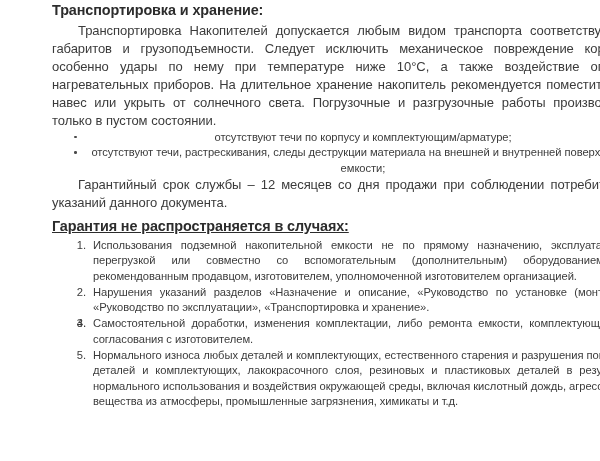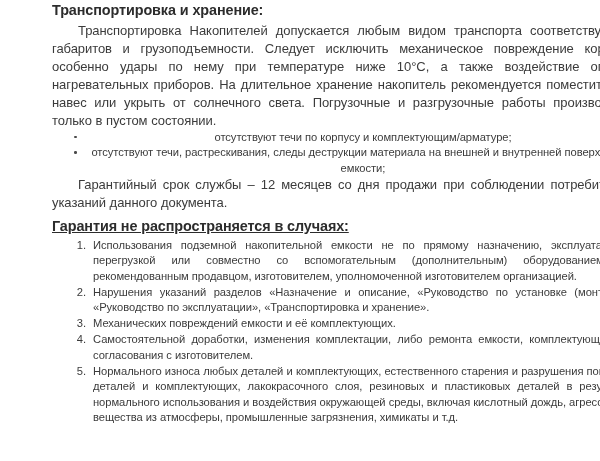--- a/index.html
+++ b/index.html
@@ -177,21 +177,20 @@
       <li>
         <span class="num">1.</span>
         <span>Использования подземной накопительной емкости не по прямому назначению, эксплуатации с перегрузкой или совместно со вспомогательным (дополнительным) оборудованием, не рекомендованным продавцом, изготовителем, уполномоченной изготовителем организацией.</span>
       </li>
       <li>
         <span class="num">2.</span>
         <span>Нарушения указаний разделов «Назначение и описание, «Руководство по установке (монтажу)», «Руководство по эксплуатации», «Транспортировка и хранение».</span>
       </li>
       <li>
         <span class="num">3.</span>
-        <span>Механических повреждений емкости и её комплектующих.</span>
       </li>
       <li>
         <span class="num">4.</span>
         <span>Самостоятельной доработки, изменения комплектации, либо ремонта емкости, комплектующих без согласования с изготовителем.</span>
       </li>
       <li>
         <span class="num">5.</span>
         <span>Нормального износа любых деталей и комплектующих, естественного старения и разрушения покрытия деталей и комплектующих, лакокрасочного слоя, резиновых и пластиковых деталей в результате нормального использования и воздействия окружающей среды, включая кислотный дождь, агрессивные вещества из атмосферы, промышленные загрязнения, химикаты и т.д.</span>
       </li>
 

